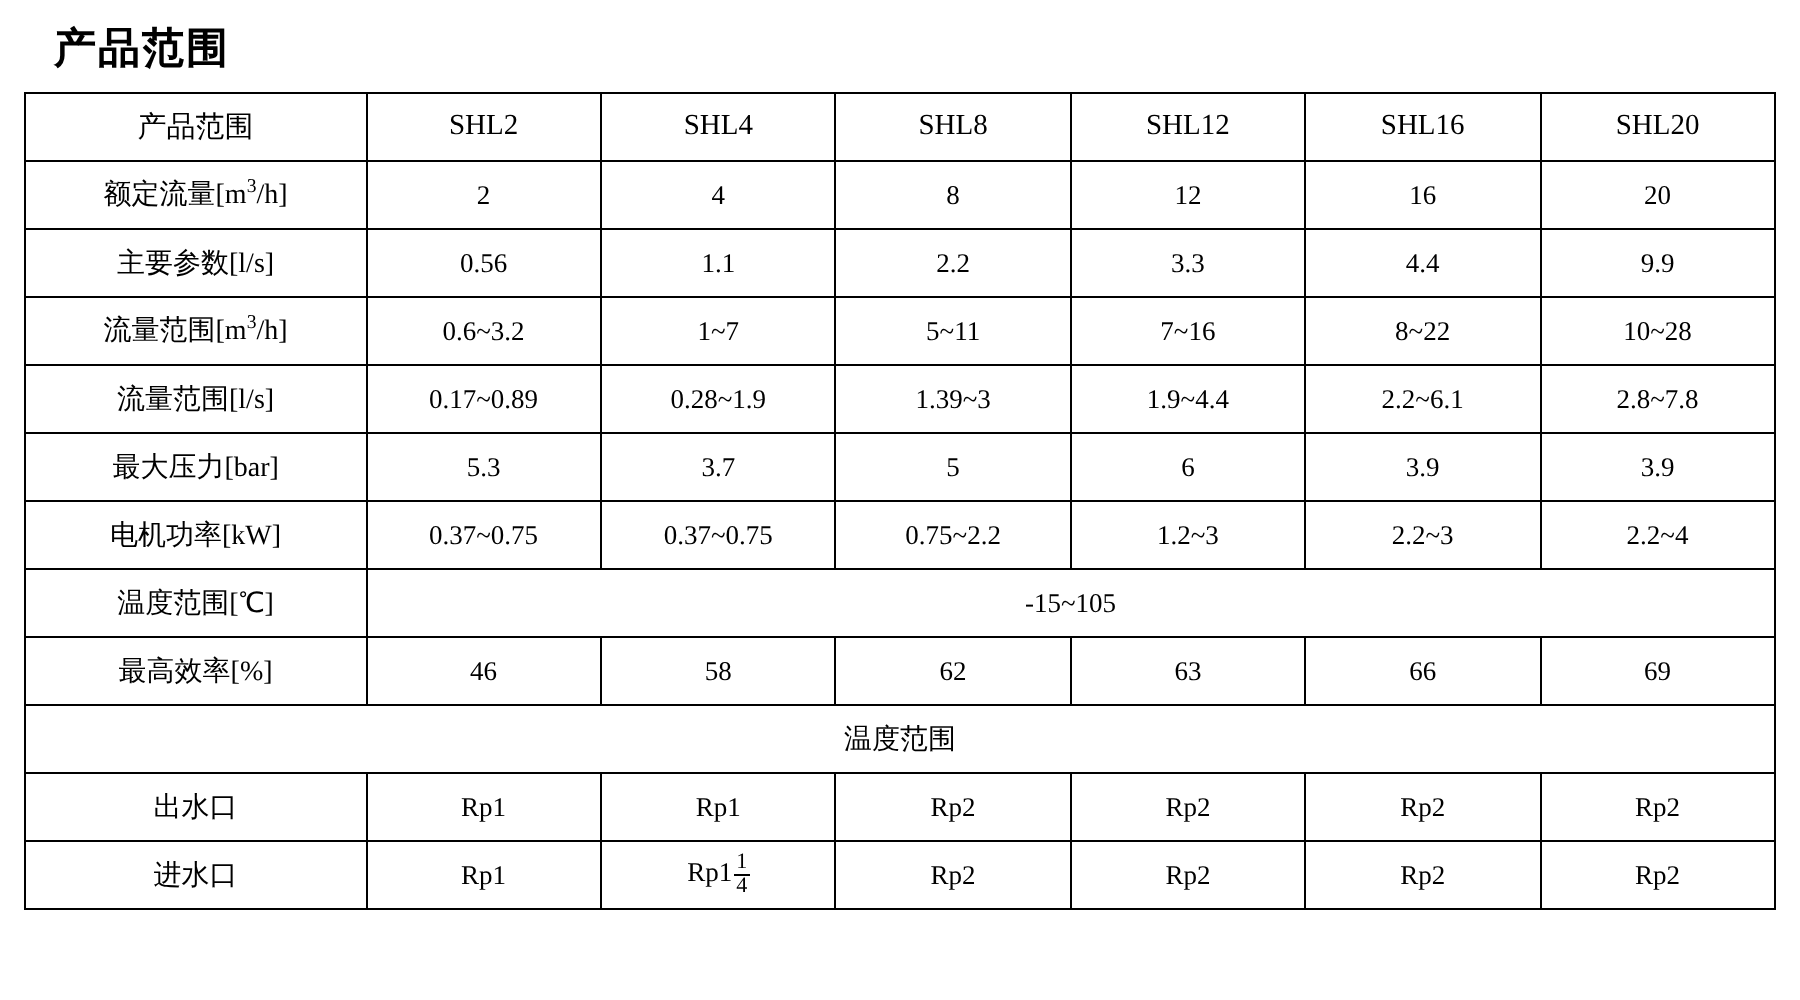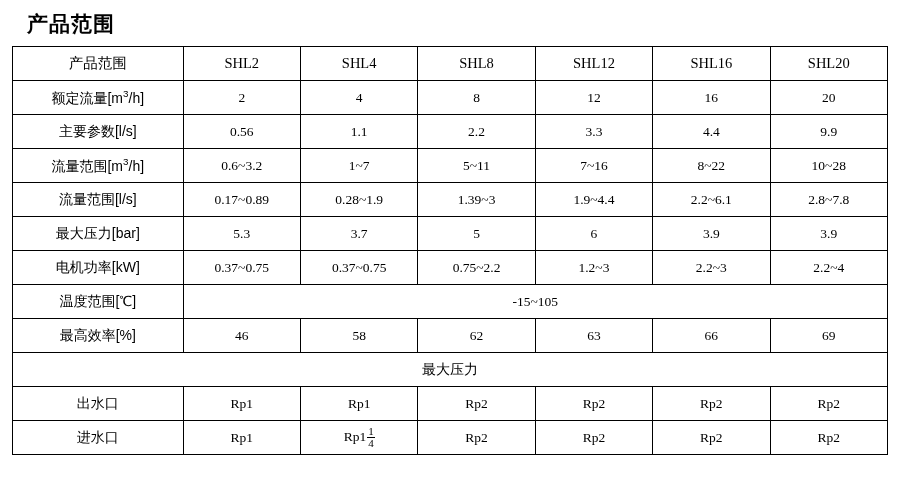--- a/index.html
+++ b/index.html
@@ -40,21 +40,21 @@
     text-align: center;
     vertical-align: middle;
     height: 33px;
     padding: 0 2px;
     font-weight: normal;
     white-space: nowrap;
   }
   .col-param { width: 170px; }
   .col-model { width: 117px; }
   td.param {
-    font-family: Liberation Sans, sans-serif;
+    font-family: Liberation Serif, serif;
     font-size: 14px;
     margin-left: 24px;
   }
   th.param-head {
     font-family: "Liberation Sans", "DejaVu Sans", sans-serif;
     font-size: 14.5px;
   }
   th.model-head {
     font-family: "Liberation Serif", "DejaVu Serif", serif;
     font-size: 14.5px;
@@ -182,21 +182,21 @@
         <td class="param">最高效率[%]</td>
         <td class="value">46</td>
         <td class="value">58</td>
         <td class="value">62</td>
         <td class="value">63</td>
         <td class="value">66</td>
         <td class="value">69</td>
       </tr>
 
       <tr>
-        <td class="section-head" colspan="7">最大压力</td>
+        <td class="section-head" colspan="7">温度范围</td>
       </tr>
 
       <tr>
         <td class="param">出水口</td>
         <td class="value">Rp1</td>
         <td class="value">Rp1</td>
         <td class="value">Rp2</td>
         <td class="value">Rp2</td>
         <td class="value">Rp2</td>
         <td class="value">Rp2</td>

